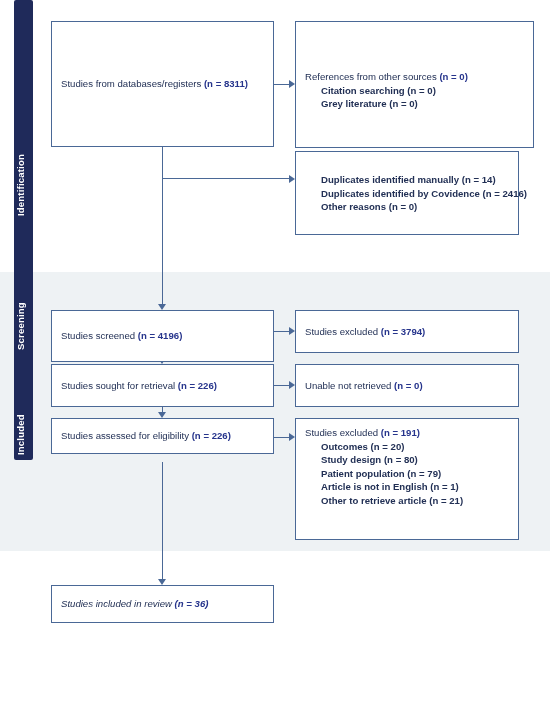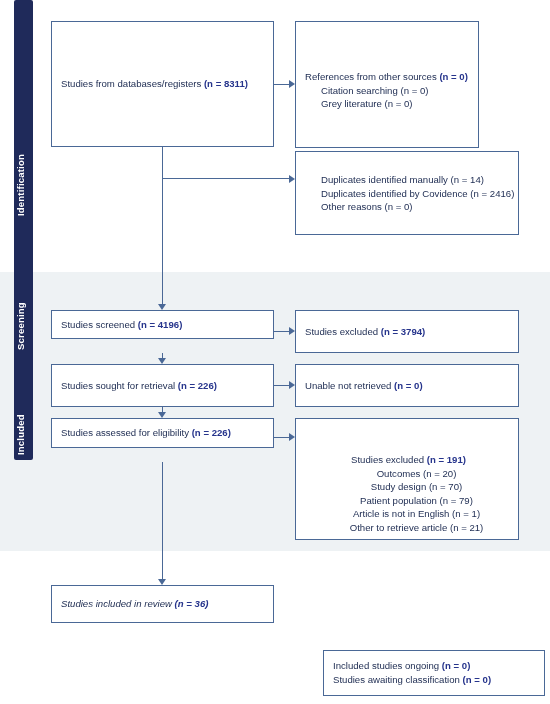--- a/index.html
+++ b/index.html
@@ -53,21 +53,21 @@
     top:9px;
     transform:none;
   }
   .line{
     font-size:9.6px;
     color:#223055;
     line-height:1.42;
     white-space:nowrap;
   }
   .line b{color:#26348c;font-weight:bold;}
-  .line.sub{padding-left:16px;}
+  .line.sub{padding-left:16px;font-weight:bold;}
 
   
   .vline{position:absolute;width:1.3px;background:#4a6896;}
   .hline{position:absolute;height:1.3px;background:#4a6896;}
   .arrow-d{
     position:absolute;width:0;height:0;
     border-left:4.2px solid transparent;
     border-right:4.2px solid transparent;
     border-top:6px solid #4a6896;
   }
@@ -119,21 +119,21 @@
   <div class="arrow-d" style="left:158.4px;top:579px;"></div>
 
   <div class="box" style="left:51px;top:21px;width:223px;height:126px;">
     <div class="inner">
       <div class="line">
         <span>Studies from databases/registers </span><b>(n = 8311)</b>
       </div>
     </div>
   </div>
 
-  <div class="box top" style="left:295px;top:21px;width:184px;height:127px;">
+  <div class="box top" style="left:295px;top:21px;width:239px;height:127px;">
     <div class="inner" style="top:48px;">
       <div class="line">
         <span>References from other sources </span><b>(n = 0)</b>
       </div>
       <div class="line sub">
         <span>Citation searching </span><span>(n = 0)</span>
       </div>
       <div class="line sub">
         <span>Grey literature </span><span>(n = 0)</span>
       </div>
@@ -147,21 +147,21 @@
       </div>
       <div class="line sub">
         <span>Duplicates identified by Covidence </span><span>(n = 2416)</span>
       </div>
       <div class="line sub">
         <span>Other reasons </span><span>(n = 0)</span>
       </div>
     </div>
   </div>
 
-  <div class="box" style="left:51px;top:310px;width:223px;height:29px;text-decoration:underline;">
+  <div class="box" style="left:51px;top:310px;width:223px;height:52px;text-decoration:underline;">
     <div class="inner">
       <div class="line">
         <span>Studies screened </span><b>(n = 4196)</b>
       </div>
     </div>
   </div>
 
   <div class="box" style="left:295px;top:310px;width:224px;height:43px;">
     <div class="inner">
       <div class="line">
@@ -179,38 +179,38 @@
   </div>
 
   <div class="box" style="left:295px;top:364px;width:224px;height:43px;">
     <div class="inner">
       <div class="line">
         <span>Unable not retrieved </span><b>(n = 0)</b>
       </div>
     </div>
   </div>
 
-  <div class="box" style="left:51px;top:418px;width:223px;height:30px;">
+  <div class="box" style="left:51px;top:418px;width:223px;height:36px;">
     <div class="inner">
       <div class="line">
         <span>Studies assessed for eligibility </span><b>(n = 226)</b>
       </div>
     </div>
   </div>
 
   <div class="box" style="left:295px;top:418px;width:224px;height:122px;">
-    <div class="inner" style="top:34px;transform:none;text-align:center;">
+    <div class="inner" style="top:7px;transform:none;">
       <div class="line">
         <span>Studies excluded </span><b>(n = 191)</b>
       </div>
       <div class="line sub">
         <span>Outcomes </span><span>(n = 20)</span>
       </div>
       <div class="line sub">
-        <span>Study design </span><span>(n = 70)</span>
+        <span>Study design </span><span>(n = 80)</span>
       </div>
       <div class="line sub">
         <span>Patient population </span><span>(n = 79)</span>
       </div>
       <div class="line sub">
         <span>Article is not in English </span><span>(n = 1)</span>
       </div>
       <div class="line sub">
         <span>Other to retrieve article </span><span>(n = 21)</span>
       </div>
@@ -218,24 +218,14 @@
   </div>
 
   <div class="box" style="left:51px;top:585px;width:223px;height:38px;font-style:italic;">
     <div class="inner">
       <div class="line">
         <span>Studies included in review </span><b>(n = 36)</b>
       </div>
     </div>
   </div>
 
-  <div class="box" style="left:323px;top:650px;width:222px;height:46px;">
-    <div class="inner">
-      <div class="line">
-        <span>Included studies ongoing </span><b>(n = 0)</b>
-      </div>
-      <div class="line">
-        <span>Studies awaiting classification </span><b>(n = 0)</b>
-      </div>
-    </div>
-  </div>
 
 </div>
 
 </body></html>

